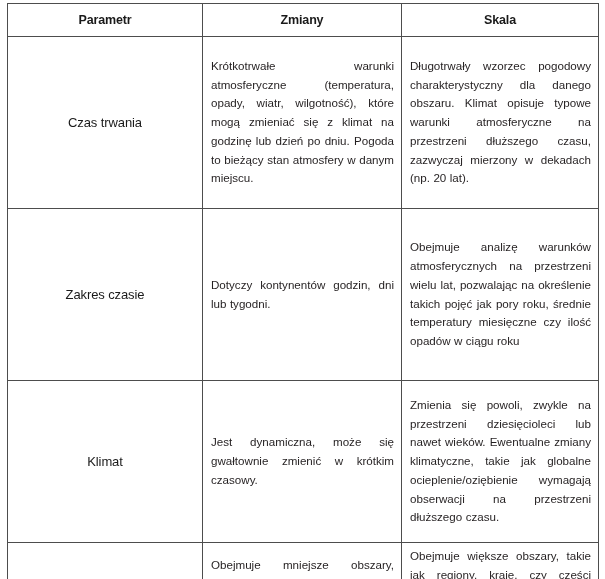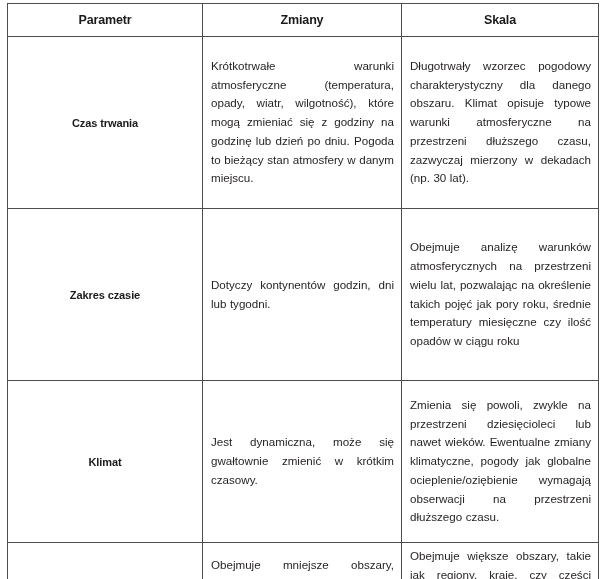--- a/index.html
+++ b/index.html
@@ -41,22 +41,22 @@
     height: 28px;
     padding: 2px 4px;
     text-align: center;
     font-weight: bold;
     font-size: 12.5px;
     letter-spacing: -0.15px;
     color: #1a1a1a;
   }
   table.compare td.param-cell {
     text-align: center;
-    font-weight: bold;
-    font-size: 11px;
+    font-weight: normal;
+    font-size: 13px;
     letter-spacing: -0.1px;
     padding: 4px 6px;
     color: #1a1a1a;
   }
   table.compare td.text-cell {
     text-align: justify;
     text-align-last: left;
     font-size: 11.6px;
     line-height: 1.62;
     padding: 5px 7px 5px 8px;
@@ -83,32 +83,32 @@
     <thead>
       <tr>
         <th>Parametr</th>
         <th>Zmiany</th>
         <th>Skala</th>
       </tr>
     </thead>
     <tbody>
       <tr class="row-1">
         <td class="param-cell">Czas trwania</td>
-        <td class="text-cell">Krótkotrwałe warunki atmosferyczne (temperatura, opady, wiatr, wilgotność), które mogą zmieniać się z godziny na godzinę lub dzień po dniu. Pogoda to bieżący stan atmosfery w danym miejscu.</td>
-        <td class="text-cell">Długotrwały wzorzec pogodowy charakterystyczny dla danego obszaru. Klimat opisuje typowe warunki atmosferyczne na przestrzeni dłuższego czasu, zazwyczaj mierzony w dekadach (np. 30 lat).</td>
+        <td class="text-cell">Krótkotrwałe warunki atmosferyczne (temperatura, opady, wiatr, wilgotność), które mogą zmieniać się z klimat na godzinę lub dzień po dniu. Pogoda to bieżący stan atmosfery w danym miejscu.</td>
+        <td class="text-cell">Długotrwały wzorzec pogodowy charakterystyczny dla danego obszaru. Klimat opisuje typowe warunki atmosferyczne na przestrzeni dłuższego czasu, zazwyczaj mierzony w dekadach (np. 20 lat).</td>
       </tr>
       <tr class="row-2">
         <td class="param-cell">Zakres czasie</td>
         <td class="text-cell">Dotyczy kontynentów godzin, dni lub tygodni.</td>
         <td class="text-cell">Obejmuje analizę warunków atmosferycznych na przestrzeni wielu lat, pozwalając na określenie takich pojęć jak pory roku, średnie temperatury miesięczne czy ilość opadów w ciągu roku</td>
       </tr>
       <tr class="row-3">
         <td class="param-cell">Klimat</td>
         <td class="text-cell">Jest dynamiczna, może się gwałtownie zmienić w krótkim czasowy.</td>
-        <td class="text-cell">Zmienia się powoli, zwykle na przestrzeni dziesięcioleci lub nawet wieków. Ewentualne zmiany klimatyczne, pogody jak globalne ocieplenie/oziębienie wymagają obserwacji na przestrzeni dłuższego czasu.</td>
+        <td class="text-cell">Zmienia się powoli, zwykle na przestrzeni dziesięcioleci lub nawet wieków. Ewentualne zmiany klimatyczne, takie jak globalne ocieplenie/oziębienie wymagają obserwacji na przestrzeni dłuższego czasu.</td>
       </tr>
       <tr class="row-4">
         <td class="param-cell">Skala geograficzna</td>
         <td class="text-cell">Obejmuje mniejsze obszary, prognoza pogody może dotyczyć konkretnego miasta czy regionu.</td>
         <td class="text-cell">Obejmuje większe obszary, takie jak regiony, kraje, czy części kontynentów (klimat tropikalny/umiarkowany/polarny)</td>
       </tr>
     </tbody>
   </table>
 </div>
 

